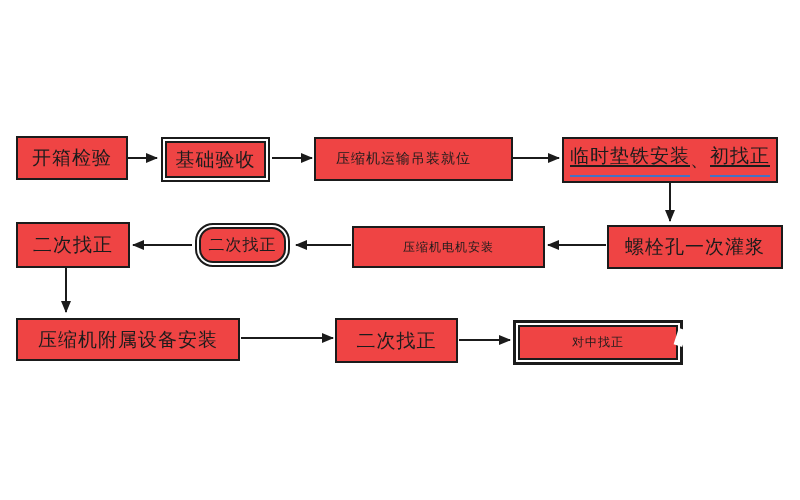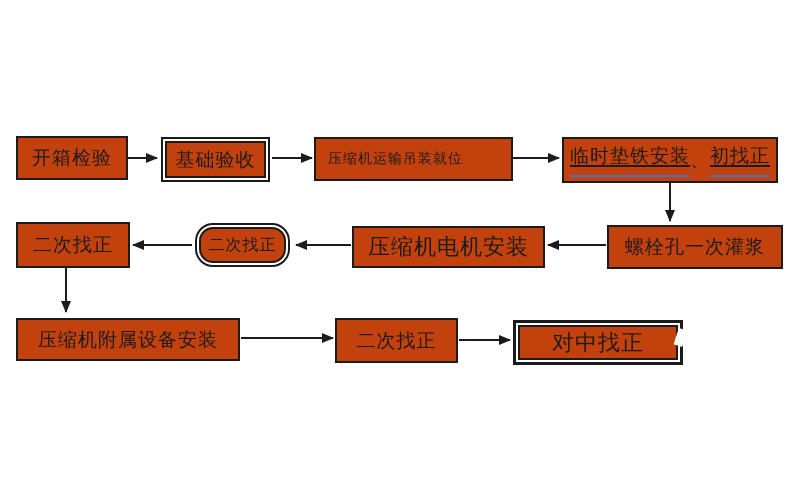--- a/index.html
+++ b/index.html
@@ -17,43 +17,43 @@
   }
   #arrow-layer {
     position: absolute;
     left: 0; top: 0;
     width: 800px; height: 500px;
     pointer-events: none;
   }
   .node {
     position: absolute;
     box-sizing: border-box;
-    background: #c2410c;
+    background: #ef4444;
     border: 2px solid #1b1b1b;
     color: #1c1c1c;
     display: flex;
     align-items: center;
     justify-content: center;
     font-size: 19px;
     white-space: nowrap;
     letter-spacing: 1px;
   }
   
   .node.double {
     outline: 2px solid #1b1b1b;
     outline-offset: 2px;
   }
   
   .node.double-thick {
     outline: 3px solid #1b1b1b;
     outline-offset: 2px;
   }
-  .node.small-text   { font-size: 14px; justify-content: flex-start; padding-left: 12px; }
+  .node.small-text   { font-size: 14px; justify-content: flex-start; padding-left: 20px; }
   .node.mid-text     { font-size: 16px; border-radius: 14px; }
-  .node.semi-text    { font-size: 22px; }
+  .node.semi-text    { font-size: 12px; }
 
   
   .ul-seg {
     text-decoration: underline;
     text-decoration-thickness: 1.5px;
     text-underline-offset: 3px;
     border-bottom: 2px solid #4472c4;
     padding-bottom: 6px;
   }
   .notch {

